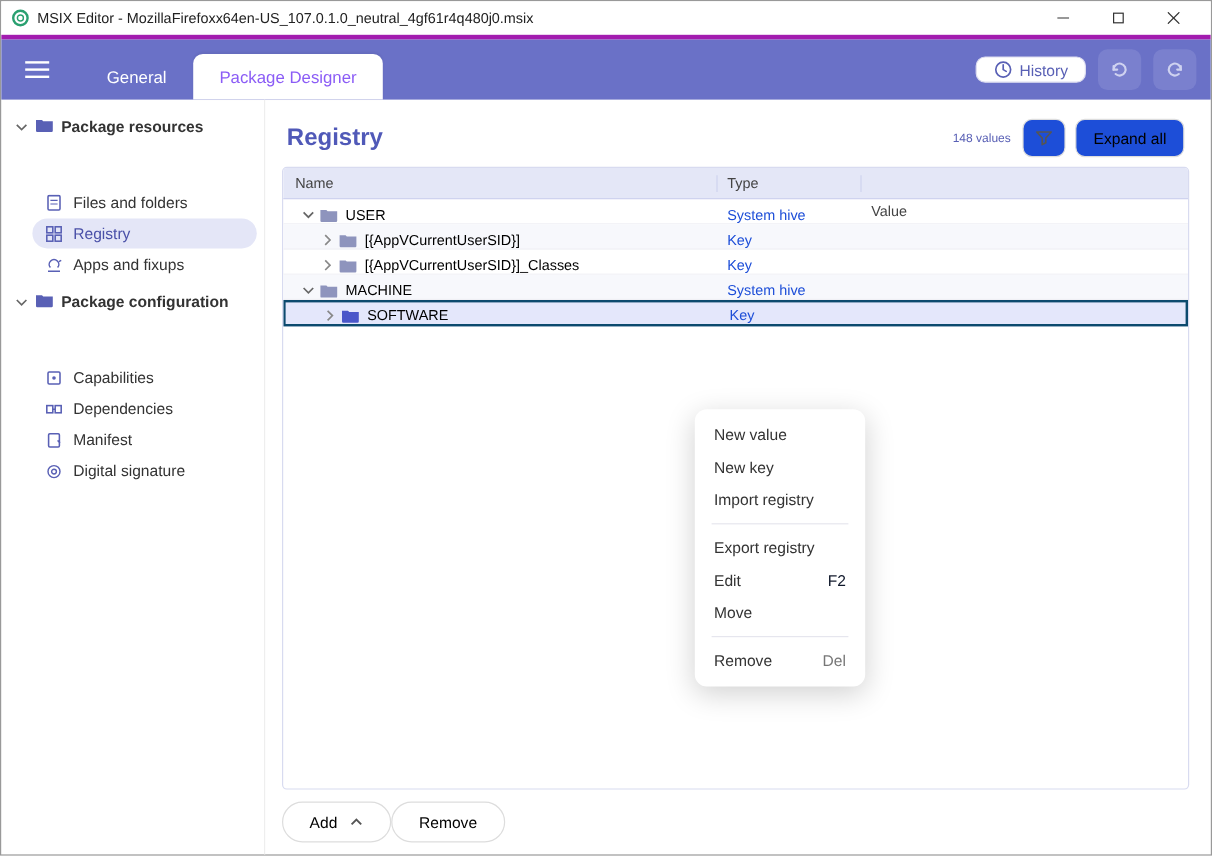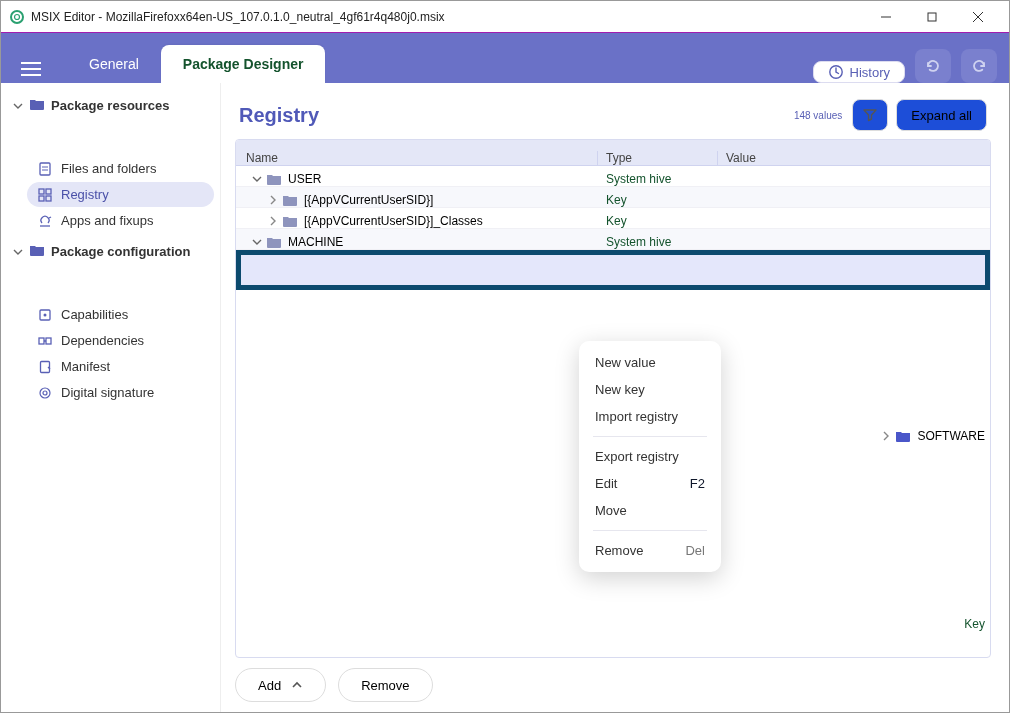--- a/index.html
+++ b/index.html
@@ -1,27 +1,27 @@
 <!DOCTYPE html>
 <html><head>
 <meta charset="utf-8">
 <style>
   * { box-sizing: border-box; font-family: "Segoe UI", Arial, sans-serif; }
   body { margin:0; background:#fff; width:1010px; height:713px; overflow:hidden; border:1px solid #999; }
-  .titlebar { height:32px; display:flex; align-items:center; padding:0 8px; background:#fff; border-bottom:1px solid #a21caf;}
+  .titlebar { height:32px; display:flex; align-items:center; padding:0 8px; background:#fff; border-bottom:4px solid #a21caf;}
   .titlebar .logo { width:16px; height:16px; margin-right:6px; display:flex; align-items:center; justify-content:center;}
   .titlebar .title { font-size:12px; color:#222; flex:1;}
   .winbtns { display:flex; gap:0;}
   .winbtn { width:46px; height:32px; display:flex; align-items:center; justify-content:center; font-size:12px; color:#333; cursor:pointer;}
-  .topbar { height:50px; background:#6a71c7; display:flex; align-items:flex-end; padding:0 12px; gap:10px;}
+  .topbar { height:50px; background:#6a71c7; display:flex; align-items:center; padding:0 12px; gap:10px;}
   .hamburger { width:28px; height:28px; display:flex; flex-direction:column; justify-content:center; gap:4px; margin-right:8px; margin-left:8px; cursor:pointer;}
   .hamburger span { height:2px; background:#fff; width:20px;}
   .tabs { display:flex; align-items:flex-end; height:100%; gap:0;}
   .tab { padding:0 22px; height:38px; display:flex; align-items:center; font-size:14px; color:#fff; cursor:pointer; border-radius:8px 8px 0 0;}
-  .tab.active { background:#fff; color:#14532d; font-weight:700; box-shadow:0 -1px 2px rgba(0,0,0,0.05);}
+  .tab.active { background:#fff; color:#8b5cf6; font-weight:400; box-shadow:0 -1px 2px rgba(0,0,0,0.05);}
   .spacer { flex:1;}
   .rbtn { background:#fff; border:1px solid #dcdcf0; border-radius:8px; height:22px; padding:0 14px; display:flex; align-items:center; gap:6px; font-size:13px; color:#5960b5; cursor:pointer;}
   .iconbtn { background:#7a80ce; border-radius:8px; width:36px; height:34px; display:flex; align-items:center; justify-content:center; cursor:pointer;}
   .app { display:flex; height:calc(713px - 32px - 50px);}
   .sidebar { width:220px; padding:10px 6px; border-right:1px solid #eee;}
   .tree-group { margin-bottom:6px;}
   .tree-header { display:flex; align-items:center; gap:6px; padding:4px 6px; font-size:13px; color:#333; font-weight:600; cursor:pointer;}
   .tree-header svg.chev { width:10px; height:10px;}
   .tree-header .foldicon { color:#5960b5;}
   .tree-children { margin-left:20px;margin-top:38px;}
@@ -29,38 +29,38 @@
   .tree-item.active { background:#e4e6f7; color:#4a50a8;}
   .tree-item .ico { width:16px; display:flex; justify-content:center; color:#5960b5;}
   .main { flex:1; display:flex; flex-direction:column; padding:10px 18px 12px 14px; position:relative;}
   .main-head { display:flex; align-items:center; padding:6px 4px 8px;}
   .main-title { font-size:20px; font-weight:600; color:#5059b8;}
   .vals { font-size:10px; color:#5960b5; margin-right:10px;}
   .filterbtn, .expandbtn { border:1px solid #ddd; border-radius:8px; height:32px; display:flex; align-items:center; justify-content:center; cursor:pointer; background:#1d4ed8;}
   .filterbtn { width:36px; margin-right:8px;}
   .expandbtn { padding:0 14px; font-size:13px;}
   .grid-wrap { flex:1; border:1px solid #d8dbf0; border-radius:4px; overflow:hidden; display:flex; flex-direction:column;}
-  .ghead { display:flex; background:#e4e7f7; height:26px; align-items:flex-end; font-size:12px; color:#444; border-bottom:1px solid #cfd3ef;}
+  .ghead { display:flex; background:#e4e7f7; height:26px; align-items:center; font-size:12px; color:#444; border-bottom:1px solid #cfd3ef;}
   .col-name { flex:0 0 362px; padding-left:10px; border-right:1px solid #cfd3ef;}
   .col-type { flex:0 0 120px; padding-left:8px; border-right:1px solid #cfd3ef;}
   .col-value { flex:1; padding-left:8px;margin-top:47px;}
   .col-scroll { flex:0 0 22px; border-left:1px solid #cfd3ef;}
   .gbody { flex:1; overflow:auto;}
   .row { display:flex; height:21px; align-items:flex-end; font-size:12px; border-bottom:1px solid #f0f0f5;}
   .row:nth-child(even){ background:#f7f8fc;}
   .row .c-name { flex:0 0 362px; display:flex; align-items:center;}
-  .row .c-type { flex:0 0 120px; padding-left:8px; color:#14532d;}
+  .row .c-type { flex:0 0 120px; padding-left:8px; color:#1d4ed8;}
   .row .c-value { flex:1; padding-left:8px;}
-  .row.selected { background:#e4e7fb !important; border:5px solid #0c4a6e; height:40px;flex-direction:column;}
+  .row.selected { background:#e4e7fb !important; border:2px solid #0c4a6e; height:22px;}
   .indent { display:inline-block; width:16px;}
   .chev { width:10px; height:10px; display:inline-flex; align-items:center; justify-content:center; cursor:pointer; color:#666;}
   .fold { width:16px; height:14px; margin:0 6px 0 4px; display:inline-flex;}
   .fold.grey svg path { fill:#8e94bd;}
   .fold.blue svg path { fill:#4a56c9;}
-  .footer { display:flex; gap:12px; padding-top:10px;}
+  .footer { display:flex; gap:0; padding-top:10px;}
   .fbtn { border:1px solid #ddd; border-radius:18px; height:34px; padding:0 22px; display:flex; align-items:center; gap:10px; font-size:13px; cursor:pointer; background:#fff;}
   .ctxmenu { position:absolute; left:358px; top:258px; width:142px; background:#fff; border-radius:10px; box-shadow:0 6px 24px rgba(0,0,0,0.18); padding:8px 0; z-index:50;}
   .ctxitem { padding:6px 16px; font-size:13px; color:#333; display:flex; justify-content:space-between; cursor:pointer;}
   .ctxsep { height:1px; background:#e6e6ee; margin:6px 14px;}
   .gbody::-webkit-scrollbar{width:16px;} .gbody::-webkit-scrollbar-track{background:#f0f0f5;} .gbody::-webkit-scrollbar-thumb{background:#d0d2e6; border-radius:8px;}
 </style>
 </head>
 <body>
 
 <div class="titlebar">

